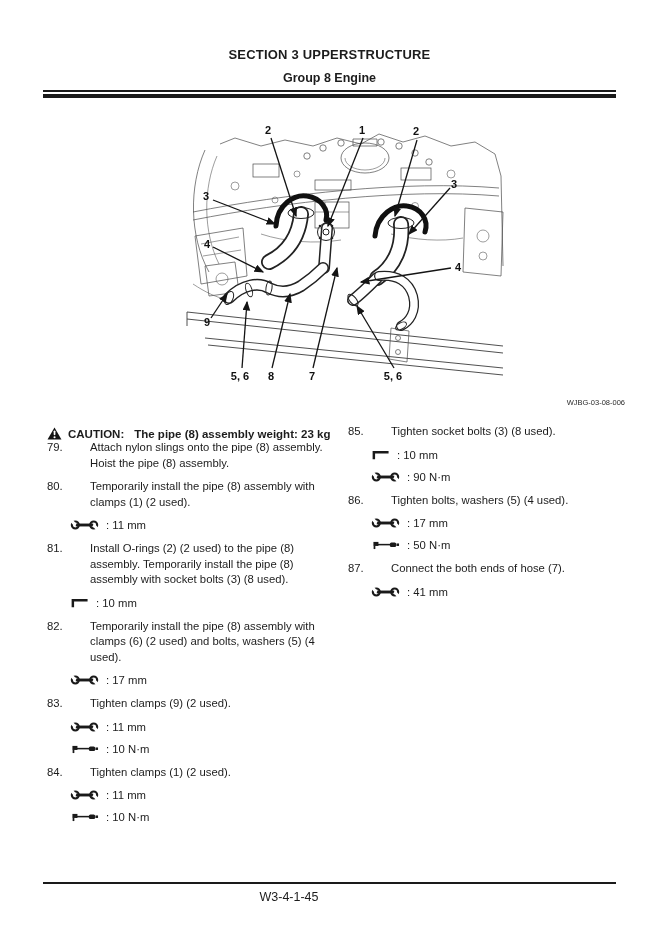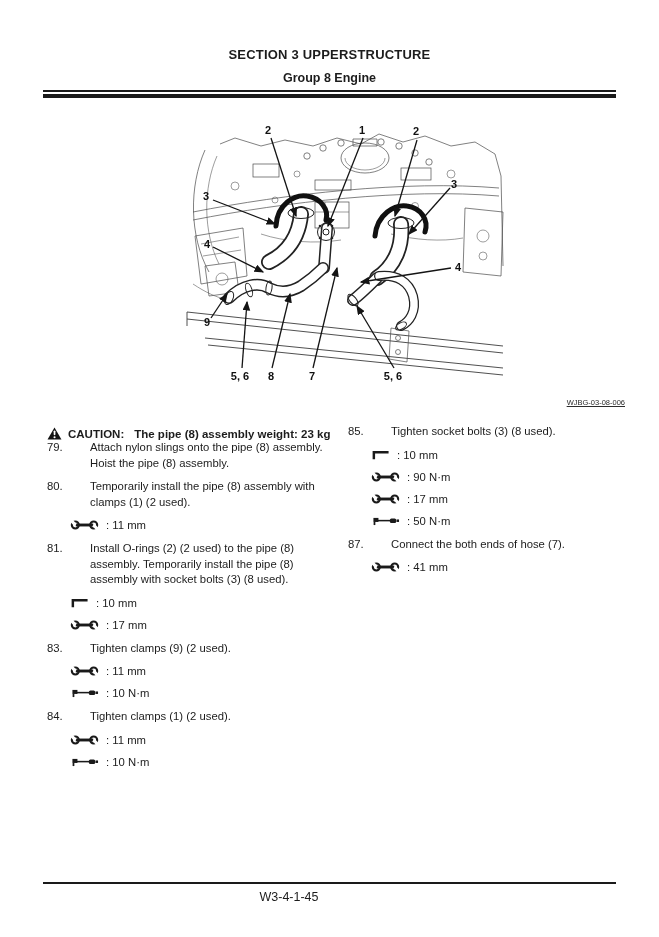--- a/index.html
+++ b/index.html
@@ -8,21 +8,21 @@
     font-family:"Liberation Sans",sans-serif;color:#1c1c1c;overflow:hidden;
     margin:0 auto;
   }
   .section-title{position:absolute;top:47px;left:0;width:659px;text-align:center;
     font-size:13px;font-weight:bold;letter-spacing:.2px;}
   .group-title{position:absolute;top:71px;left:0;width:659px;text-align:center;
     font-size:12.5px;font-weight:bold;}
   .rule-thin-top{position:absolute;top:90px;left:43px;width:573px;height:1.5px;background:#1a1a1a;}
   .rule-thick-top{position:absolute;top:94px;left:43px;width:573px;height:3.5px;background:#1a1a1a;}
   .figure-wrap{position:absolute;left:165px;top:116px;width:356px;height:282px;}
-  .figure-ref{position:absolute;top:398px;right:34px;font-size:7.5px;color:#2b2b2b;text-decoration:underline;}
+  .figure-ref{position:absolute;top:398px;right:34px;font-size:7.5px;color:#2b2b2b;}
   .col{position:absolute;}
   .col-left{left:47px;top:427px;width:293px;}
   .col-right{left:348px;top:424px;width:288px;}
   .caution{display:flex;align-items:center;font-weight:bold;font-size:11.5px;}
   .caution .cicon{flex:none;margin-right:6px;display:flex;}
   .caution .ctext{margin-left:10px;}
   .step{display:flex;margin-bottom:8px;font-size:11.3px;line-height:15.5px;gap:20px;}
   .step .num{flex:none;width:23px;}
   .step .txt{flex:1;}
   .spec{display:flex;align-items:flex-start;margin:9px 0 9px 23px;height:13px;}
@@ -209,20 +209,24 @@
       <span class="num">81.</span>
       <span class="txt">Install O-rings (2) (2 used) to the pipe (8) assembly. Temporarily install the pipe (8) assembly with socket bolts (3) (8 used).</span>
     </div>
     <div class="spec">
       <svg width="19" height="12" viewBox="0 0 20 12">
         <path d="M3 10.5 L3 3.2 L18.5 3.2" fill="none" stroke="#1a1a1a" stroke-width="2.6"></path>
       </svg>
       <span class="val">: 10 mm</span>
     </div>
 
+    <div class="step">
+      <span class="num">82.</span>
+      <span class="txt">Temporarily install the pipe (8) assembly with clamps (6) (2 used) and bolts, washers (5) (4 used).</span>
+    </div>
     <div class="spec">
       <svg width="29" height="12" viewBox="0 0 30 12">
         <line x1="6" y1="6" x2="24" y2="6" stroke="#1a1a1a" stroke-width="3"></line>
         <circle cx="5.5" cy="6" r="3.6" stroke="#1a1a1a" stroke-width="2.2" fill="none"></circle>
         <line x1="5.5" y1="6" x2="0.5" y2="0.5" stroke="#fff" stroke-width="3.4"></line>
         <circle cx="24.5" cy="6" r="3.6" stroke="#1a1a1a" stroke-width="2.2" fill="none"></circle>
         <line x1="24.5" y1="6" x2="29.5" y2="11.5" stroke="#fff" stroke-width="3.4"></line>
       </svg>
       <span class="val">: 17 mm</span>
     </div>
@@ -294,20 +298,24 @@
       <svg width="29" height="12" viewBox="0 0 30 12">
         <line x1="6" y1="6" x2="24" y2="6" stroke="#1a1a1a" stroke-width="3"></line>
         <circle cx="5.5" cy="6" r="3.6" stroke="#1a1a1a" stroke-width="2.2" fill="none"></circle>
         <line x1="5.5" y1="6" x2="0.5" y2="0.5" stroke="#fff" stroke-width="3.4"></line>
         <circle cx="24.5" cy="6" r="3.6" stroke="#1a1a1a" stroke-width="2.2" fill="none"></circle>
         <line x1="24.5" y1="6" x2="29.5" y2="11.5" stroke="#fff" stroke-width="3.4"></line>
       </svg>
       <span class="val">: 90 N·m</span>
     </div>
 
+    <div class="step">
+      <span class="num">86.</span>
+      <span class="txt">Tighten bolts, washers (5) (4 used).</span>
+    </div>
     <div class="spec">
       <svg width="29" height="12" viewBox="0 0 30 12">
         <line x1="6" y1="6" x2="24" y2="6" stroke="#1a1a1a" stroke-width="3"></line>
         <circle cx="5.5" cy="6" r="3.6" stroke="#1a1a1a" stroke-width="2.2" fill="none"></circle>
         <line x1="5.5" y1="6" x2="0.5" y2="0.5" stroke="#fff" stroke-width="3.4"></line>
         <circle cx="24.5" cy="6" r="3.6" stroke="#1a1a1a" stroke-width="2.2" fill="none"></circle>
         <line x1="24.5" y1="6" x2="29.5" y2="11.5" stroke="#fff" stroke-width="3.4"></line>
       </svg>
       <span class="val">: 17 mm</span>
     </div>

